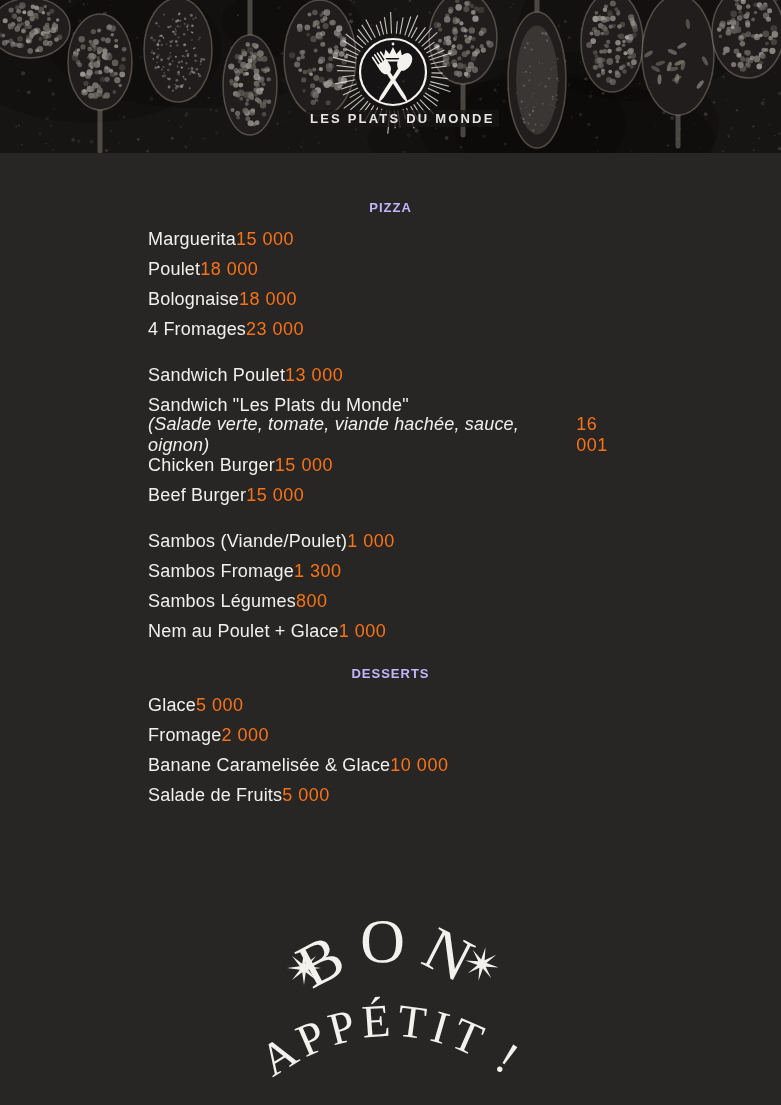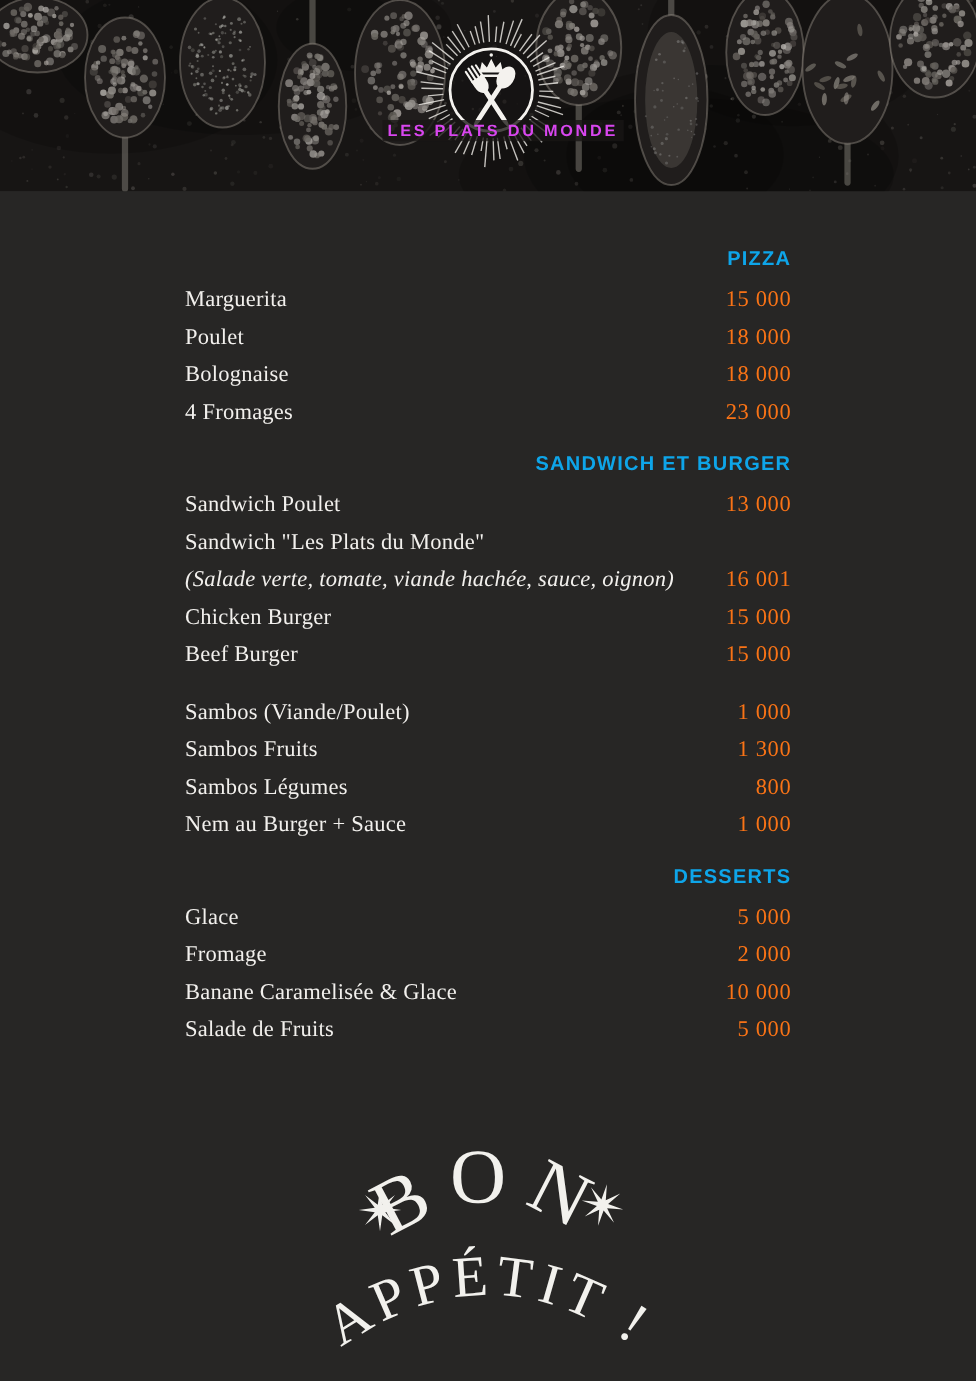--- a/index.html
+++ b/index.html
@@ -4,32 +4,32 @@
 <style>
   html,body{margin:0;padding:0;background:#272625;}
   .page{position:relative;width:781px;height:1105px;background:#272625;overflow:hidden;
         font-family:"Liberation Sans",sans-serif;}
 
   
   .hero{position:absolute;top:0;left:0;width:781px;height:153px;}
   .hero svg{display:block;}
   .logo{position:absolute;left:306px;top:0;width:174px;height:152px;}
   .logo-art{position:absolute;left:12px;top:0;}
-  .brand-name{position:absolute;top:97px;left:0;width:174px;text-align:center;
-              font-size:13px;font-weight:bold;letter-spacing:2.2px;color:#d946ef;
+  .brand-name{position:absolute;top:111px;left:0;width:174px;text-align:center;
+              font-size:13px;font-weight:bold;letter-spacing:2.2px;color:#e5e5e5;
               white-space:nowrap;}
   .brand-name span{background:rgba(24,22,21,0.78);padding:1px 4px;}
 
   
   .menu{position:absolute;top:153px;left:148px;width:485px;padding-top:43px;}
   .menu-section{margin-bottom:16px;}
-  .section-title{margin:0 0 5px 0;font-size:16px;line-height:23px;font-weight:bold;
-                 letter-spacing:1px;color:#0ea5e9;text-align:right;}
-  .row{display:flex;justify-content:space-between;align-items:center;height:30px;
-       font-size:18px;color:#f2f0ed;font-family:Liberation Serif, serif;}
+  .section-title{margin:0 0 5px 0;font-size:13px;line-height:23px;font-weight:bold;
+                 letter-spacing:1px;color:#c4b5fd;text-align:center;}
+  .row{display:flex;align-items:center;height:30px;
+       font-size:18px;color:#f2f0ed;}
   .row .name{letter-spacing:0.2px;}
   .row .price{color:#f97316;letter-spacing:0.5px;}
   .row.italic .name{font-style:italic;}
 
   
   .bon{position:absolute;top:891px;left:50%;transform:translateX(-50%);}
   .bon text{font-family:"Liberation Serif",serif;fill:#f2f1ed;}
 </style>
 </head>
 <body>
@@ -1272,21 +1272,20 @@
         <span class="name">Bolognaise</span>
         <span class="price">18 000</span>
       </div>
       <div class="row">
         <span class="name">4 Fromages</span>
         <span class="price">23 000</span>
       </div>
     </section>
 
     <section class="menu-section">
-      <h2 class="section-title">SANDWICH ET BURGER</h2>
       <div class="row">
         <span class="name">Sandwich Poulet</span>
         <span class="price">13 000</span>
       </div>
       <div class="row">
         <span class="name">Sandwich "Les Plats du Monde"</span>
         <span class="price"></span>
       </div>
       <div class="row italic">
         <span class="name">(Salade verte, tomate, viande hachée, sauce, oignon)</span>
@@ -1301,29 +1300,29 @@
         <span class="price">15 000</span>
       </div>
     </section>
 
     <section class="menu-section">
       <div class="row">
         <span class="name">Sambos (Viande/Poulet)</span>
         <span class="price">1 000</span>
       </div>
       <div class="row">
-        <span class="name">Sambos Fruits</span>
+        <span class="name">Sambos Fromage</span>
         <span class="price">1 300</span>
       </div>
       <div class="row">
         <span class="name">Sambos Légumes</span>
         <span class="price">800</span>
       </div>
       <div class="row">
-        <span class="name">Nem au Burger + Sauce</span>
+        <span class="name">Nem au Poulet + Glace</span>
         <span class="price">1 000</span>
       </div>
     </section>
 
     <section class="menu-section">
       <h2 class="section-title">DESSERTS</h2>
       <div class="row">
         <span class="name">Glace</span>
         <span class="price">5 000</span>
       </div>

